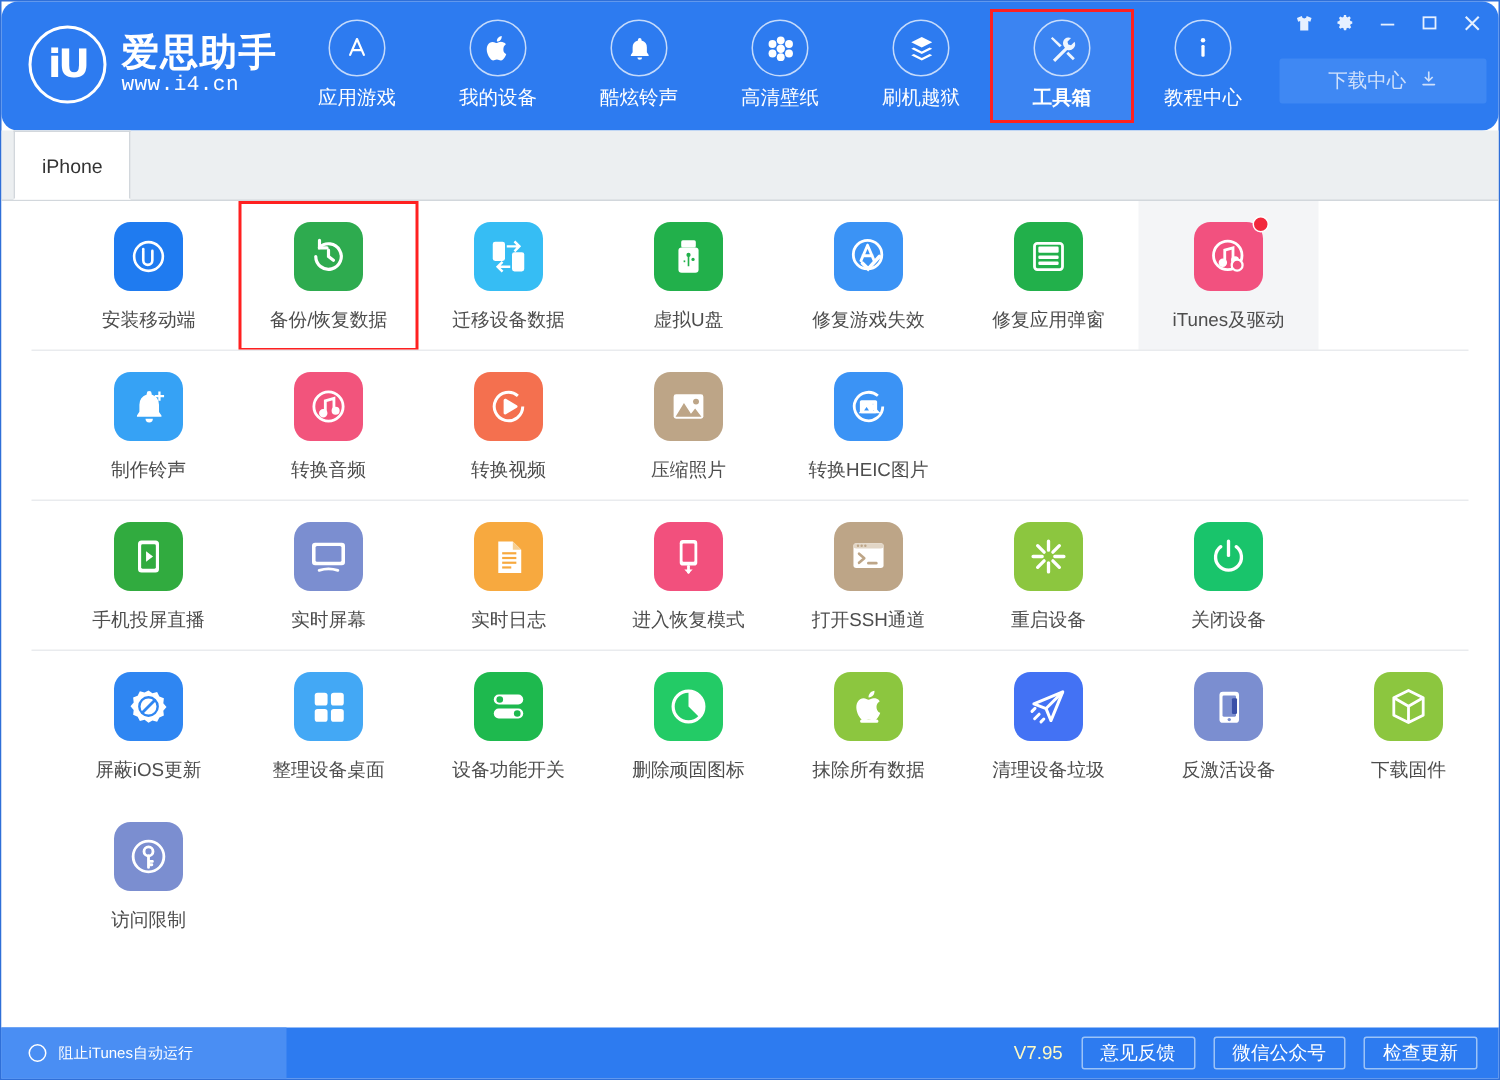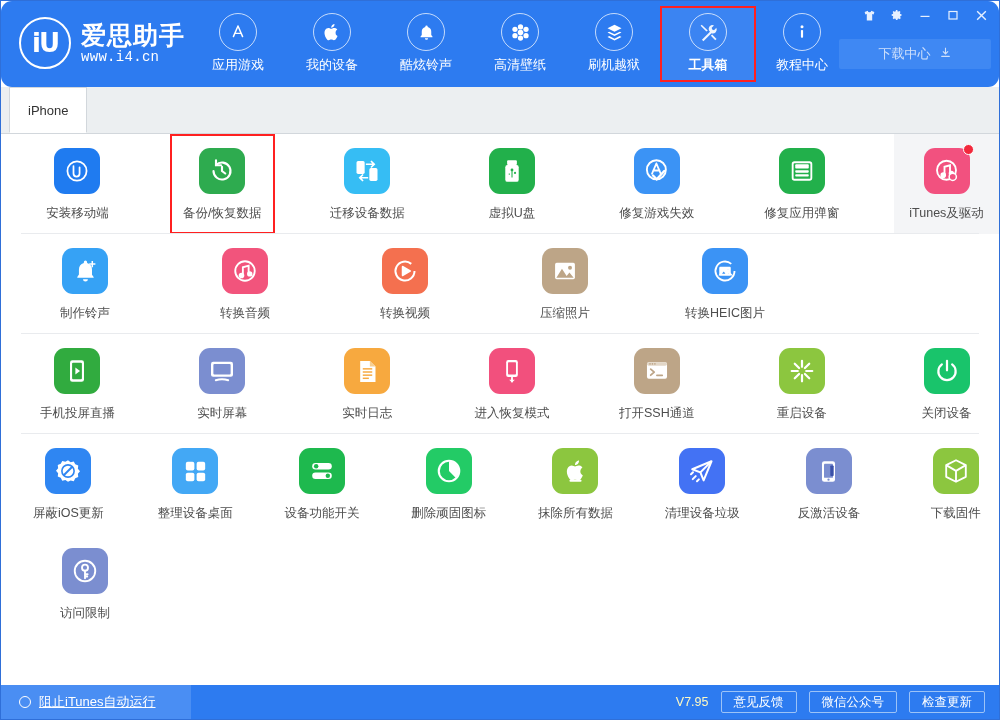--- a/index.html
+++ b/index.html
@@ -70,21 +70,21 @@
     display: flex; align-items: center; gap: 0px;
   }
   .win-btn {
     width: 28px; height: 24px;
     display: flex; align-items: center; justify-content: center;
     color: #e6f0ff; cursor: pointer;
   }
 
   .dl-center {
     position: absolute; right: 8px; top: 38px;
-    width: 152px; height: 30px;
+    width: 138px; height: 30px;
     background: #3f88f3;
     border-radius: 2px;
     display: flex; align-items: center; justify-content: center; gap: 8px;
     color: #cfe0fb; font-size: 13px; cursor: pointer;
   }
 
   
   .tabstrip {
     height: 47px; flex: 0 0 47px;
     background: #eceff1;
@@ -107,23 +107,22 @@
   
   .content {
     flex: 1 1 auto;
     background: #ffffff;
     overflow: hidden;
     position: relative;
     border-left: 0;
   }
   .grid-row {
     display: flex;
-    padding-left: 24px;
-    position: relative;
-    gap: 40px;
+    padding-left: 38px;
+    position: relative;
   }
   .grid-row.sep::after {
     content: "";
     position: absolute;
     left: 20px; right: 20px; bottom: 0;
     height: 1px; background: #e9ebee;
   }
   .cell {
     width: 120px;
     padding: 14px 0 12px 0;
@@ -162,22 +161,21 @@
     background: #4a8ef3;
     display: flex; align-items: center; gap: 8px;
     padding-left: 18px;
     cursor: pointer;
   }
   .radio {
     width: 12px; height: 12px; border-radius: 50%;
     border: 1.5px solid #ffffff; flex: 0 0 12px;
   }
   .footer-left-label {
-    color: #fff; font-size: 13px;
-    text-decoration: underline;
+    color: #fff; font-size: 10px;
   }
   .footer-right {
     margin-left: auto;
     display: flex; align-items: center; gap: 12px;
     padding-right: 14px;
   }
   .ver { color: #fef9c3; font-size: 12.5px; }
   .fbtn {
     height: 22px; padding: 0 12px;
     border: 1px solid #9cc3f7; border-radius: 2px;

